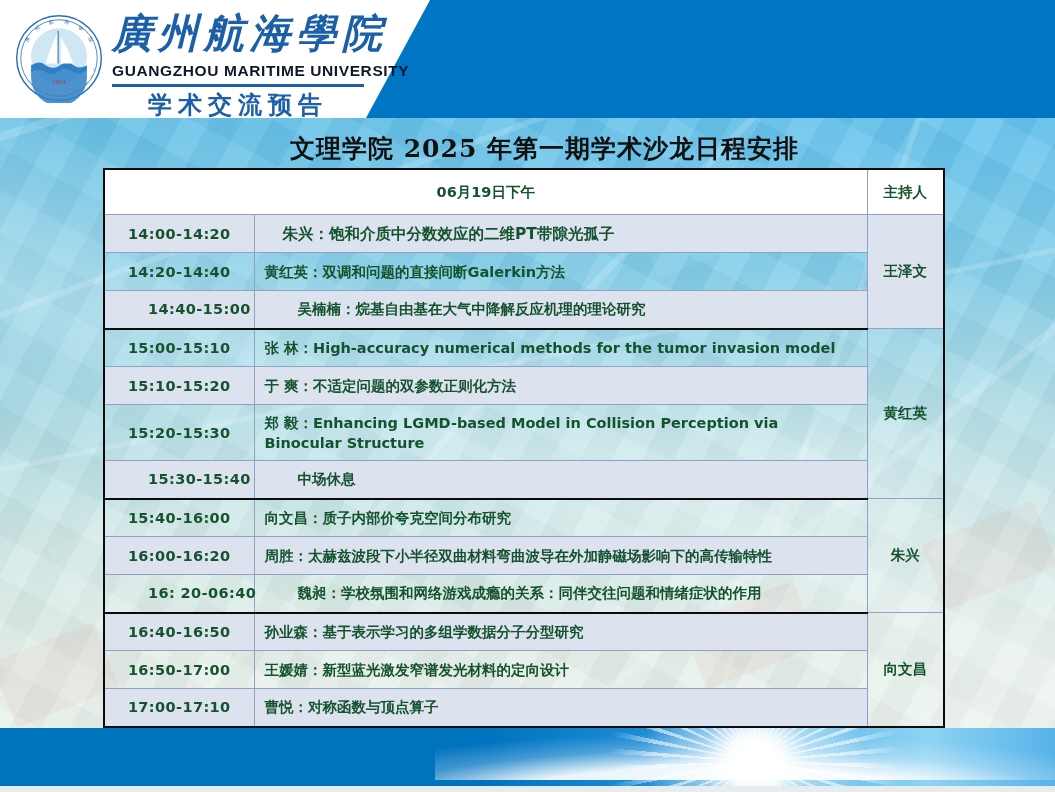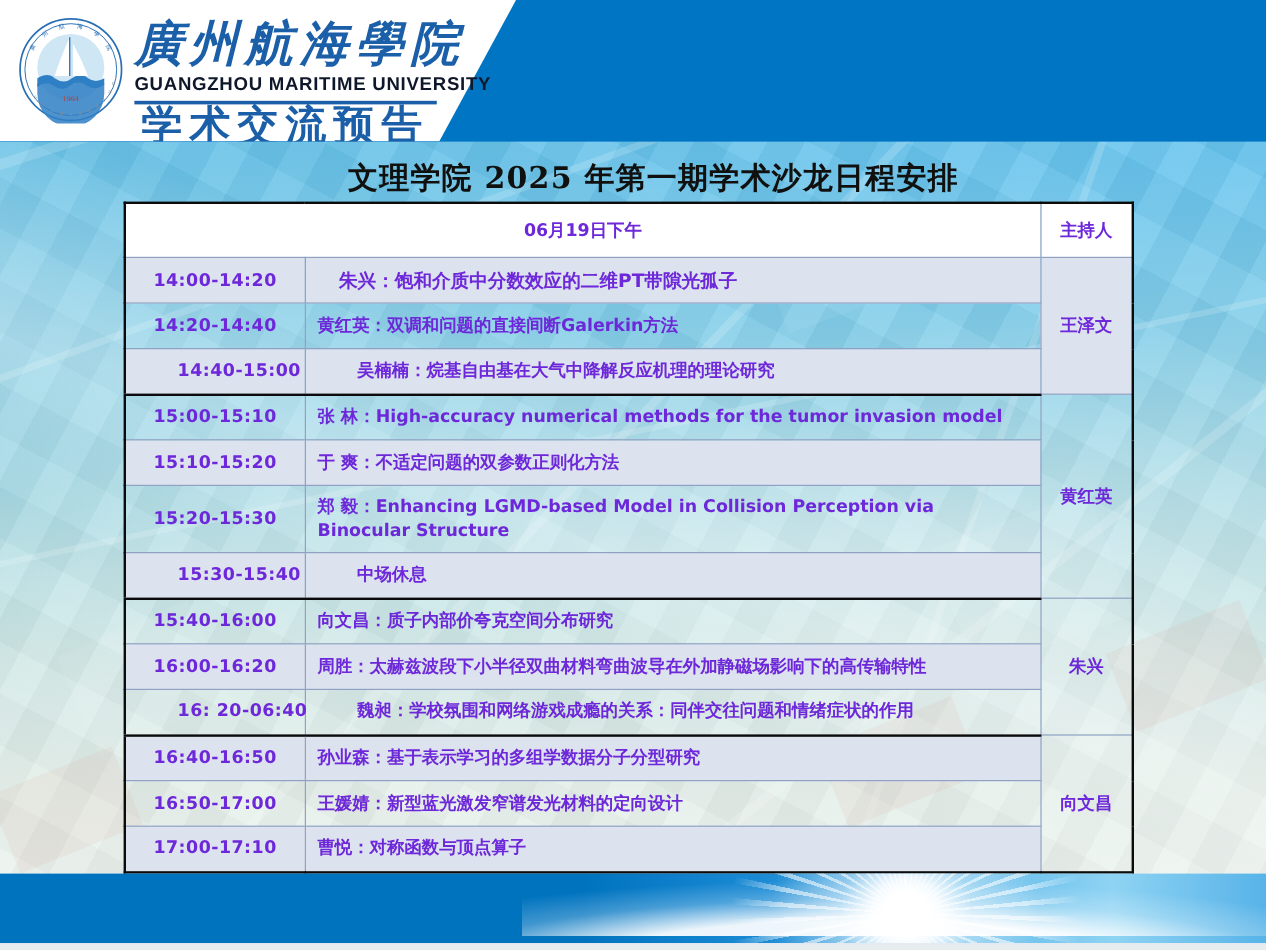--- a/index.html
+++ b/index.html
@@ -43,31 +43,31 @@
   }
   .header-slash{
     position:absolute;top:14px;left:380px;width:9px;height:92px;background:#ffffff;
     transform:rotate(15deg);transform-origin:top center;border-radius:1px;
   }
 
   
   .logo-seal{position:absolute;left:14px;top:13px;width:90px;height:90px;}
   .logo-text{position:absolute;left:112px;top:14px;}
   .logo-cn{
-    font-family:Liberation Sans, sans-serif;
+    font-family:Liberation Mono, monospace;
     font-size:40px;letter-spacing:6px;color:#1a5fa8;line-height:46px;font-weight:700;
     font-style:italic;
   }
   .logo-en{
     font-size:15.5px;font-weight:700;letter-spacing:.6px;color:#0f172a;margin-top:2px;
   }
   .logo-rule{height:3px;background:#1a5fa8;margin-top:4px;width:252px;}
   .logo-sub{
     font-family:"DejaVu Serif","Liberation Serif",serif;
-    font-size:34px;letter-spacing:6px;color:#1a5fa8;font-weight:700;
+    font-size:24px;letter-spacing:6px;color:#1a5fa8;font-weight:700;
     text-align:center;width:252px;margin-top:3px;line-height:30px;
   }
 
   
   .main-title{
     position:absolute;left:0;top:132px;width:1055px;text-align:center;
     font-family:"DejaVu Serif","Liberation Serif",serif;
     font-size:25px;font-weight:700;color:#10100f;letter-spacing:1px;padding-left:17px;
   }
 
@@ -75,21 +75,21 @@
   .table-wrap{position:absolute;left:103px;top:168px;width:840px;}
   table.schedule{
     border-collapse:collapse;width:840px;
     table-layout:fixed;
     border:2px solid #0b0b0b;
   }
   table.schedule td,table.schedule th{
     border:1px solid #8fa2c4;
     padding:0 10px;
     font-size:14.5px;
-    color:#6d28d9;
+    color:#14532d;
     vertical-align:middle;
     font-weight:700;
     font-family:"DejaVu Sans","Liberation Sans",sans-serif;
   }
   col.c-time{width:150px;}
   col.c-topic{width:613px;}
   col.c-host{width:77px;}
 
   thead th{
     background:#ffffff;height:44px;text-align:center;font-size:15.5px;

